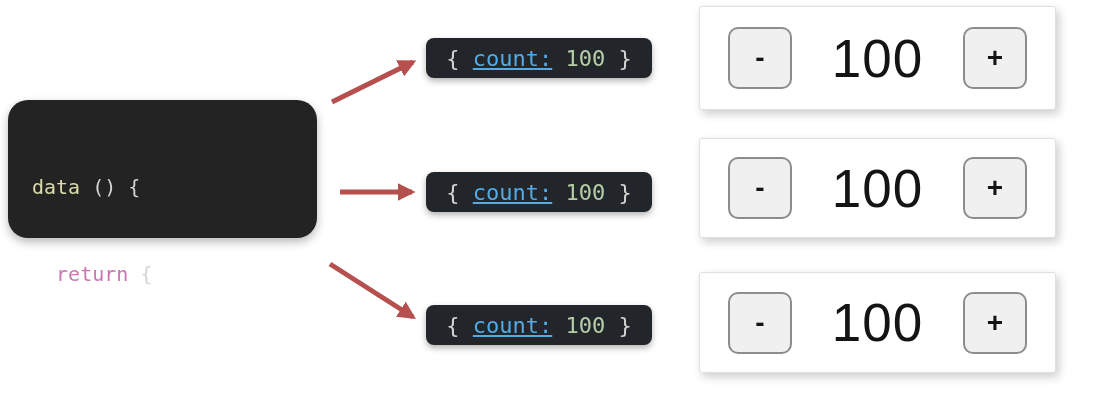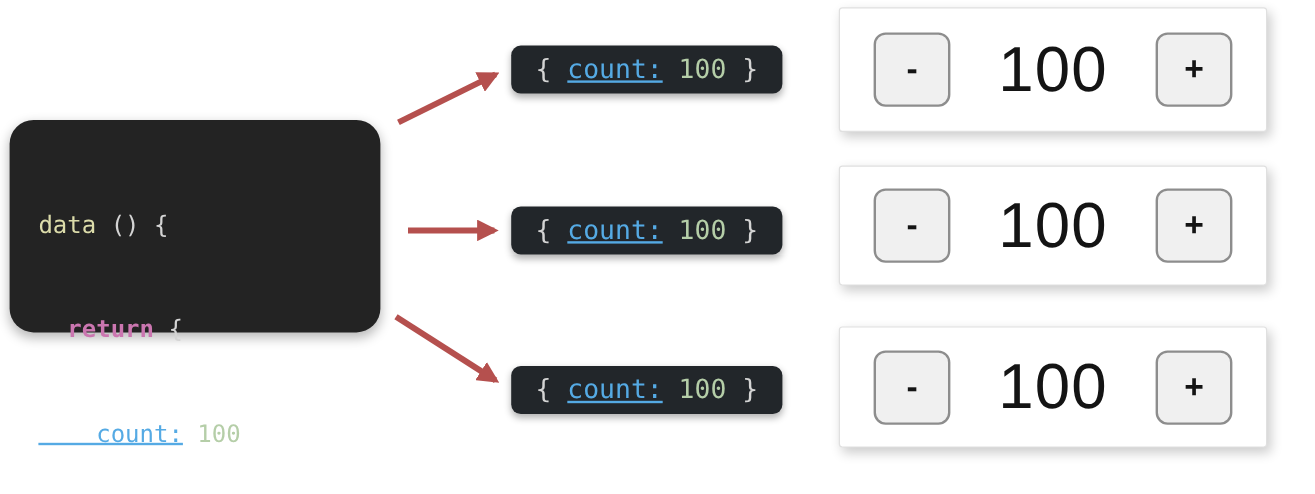--- a/index.html
+++ b/index.html
@@ -18,35 +18,35 @@
   .arrows {
     position: absolute;
     left: 0; top: 0;
     pointer-events: none;
   }
 
   
   .code-block {
     position: absolute;
     left: 8px; top: 100px;
-    width: 309px; height: 177px;
+    width: 309px; height: 138px;
     box-sizing: border-box;
     background: var(--code-bg);
     border-radius: 20px;
     padding: 15px 10px 0 24px;
     box-shadow: 0 4px 10px rgba(0,0,0,0.28);
     font-family: "DejaVu Sans Mono", "Liberation Mono", monospace;
     font-size: 20px;
     line-height: 29px;
     white-space: pre;
   }
   .code-line { white-space: pre; }
 
   .tok-fn    { color: var(--tok-fn); }
-  .tok-kw    { color: var(--tok-kw); font-weight: bold; }
+  .tok-kw    { color: var(--tok-kw); }
   .tok-prop  { color: var(--tok-prop); text-decoration: underline; }
   .tok-num   { color: var(--tok-num); }
   .tok-punct { color: var(--tok-punct); }
 
   
   .badge {
     position: absolute;
     left: 426px;
     width: 226px; height: 40px;
     box-sizing: border-box;
@@ -117,21 +117,20 @@
       </marker>
     </defs>
     <line x1="332" y1="102" x2="413" y2="62" stroke="var(--arrow)" stroke-width="5" marker-end="url(#ah)"></line>
     <line x1="340" y1="192" x2="412" y2="192" stroke="var(--arrow)" stroke-width="5" marker-end="url(#ah)"></line>
     <line x1="330" y1="264" x2="413" y2="317" stroke="var(--arrow)" stroke-width="5" marker-end="url(#ah)"></line>
   </svg>
 
   <div class="code-block">
     <div class="code-line"><span class="tok-fn">data</span><span class="tok-punct"> () {</span></div>
     <div class="code-line"><span class="tok-kw">  return</span><span class="tok-punct"> {</span></div>
-    <div class="code-line"><span class="tok-prop">    count:</span><span class="tok-num"> 100</span></div>
     
     
   </div>
 
   <div class="badge badge-1"><span class="tok-punct">{ </span><span class="tok-prop">count:</span><span class="tok-num"> 100</span><span class="tok-punct"> }</span></div>
 
   <div class="badge badge-2"><span class="tok-punct">{ </span><span class="tok-prop">count:</span><span class="tok-num"> 100</span><span class="tok-punct"> }</span></div>
 
   <div class="badge badge-3"><span class="tok-punct">{ </span><span class="tok-prop">count:</span><span class="tok-num"> 100</span><span class="tok-punct"> }</span></div>
 

